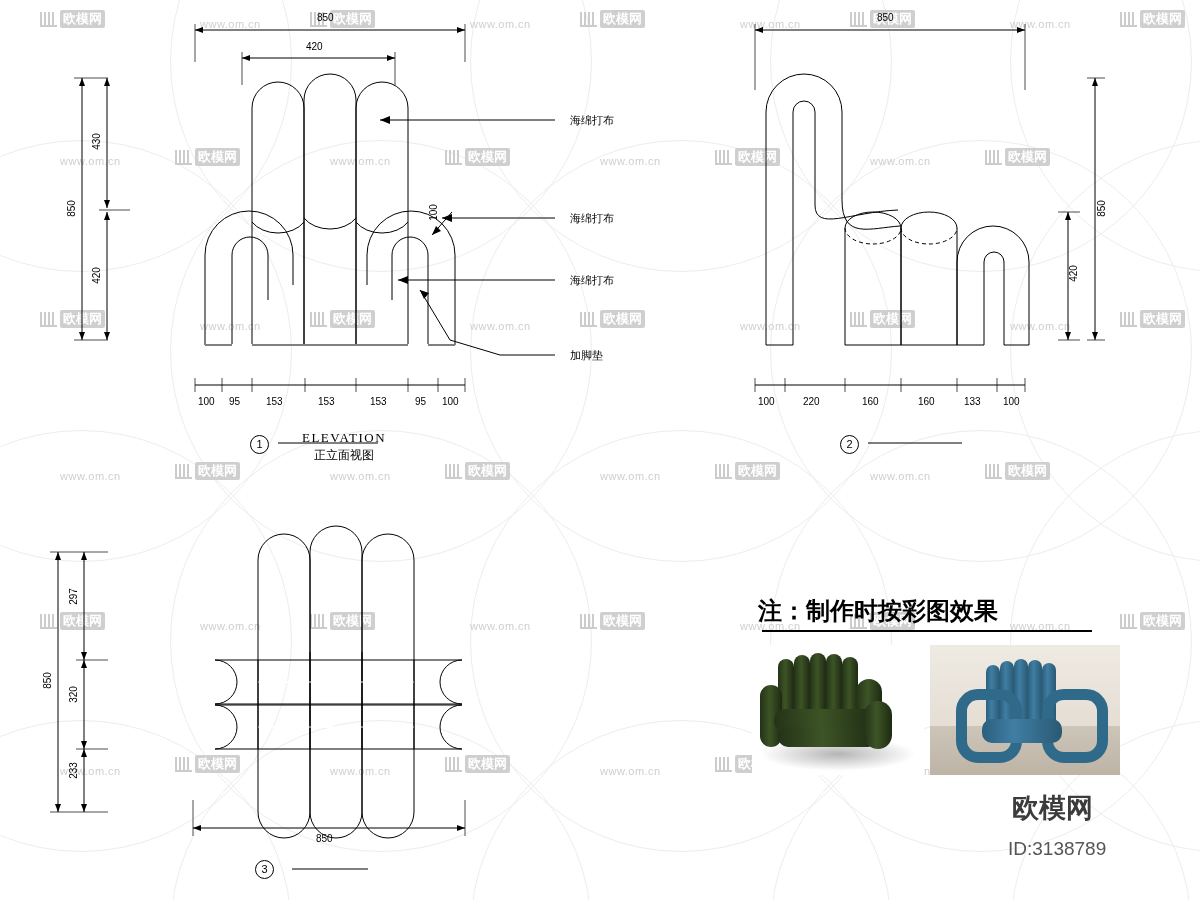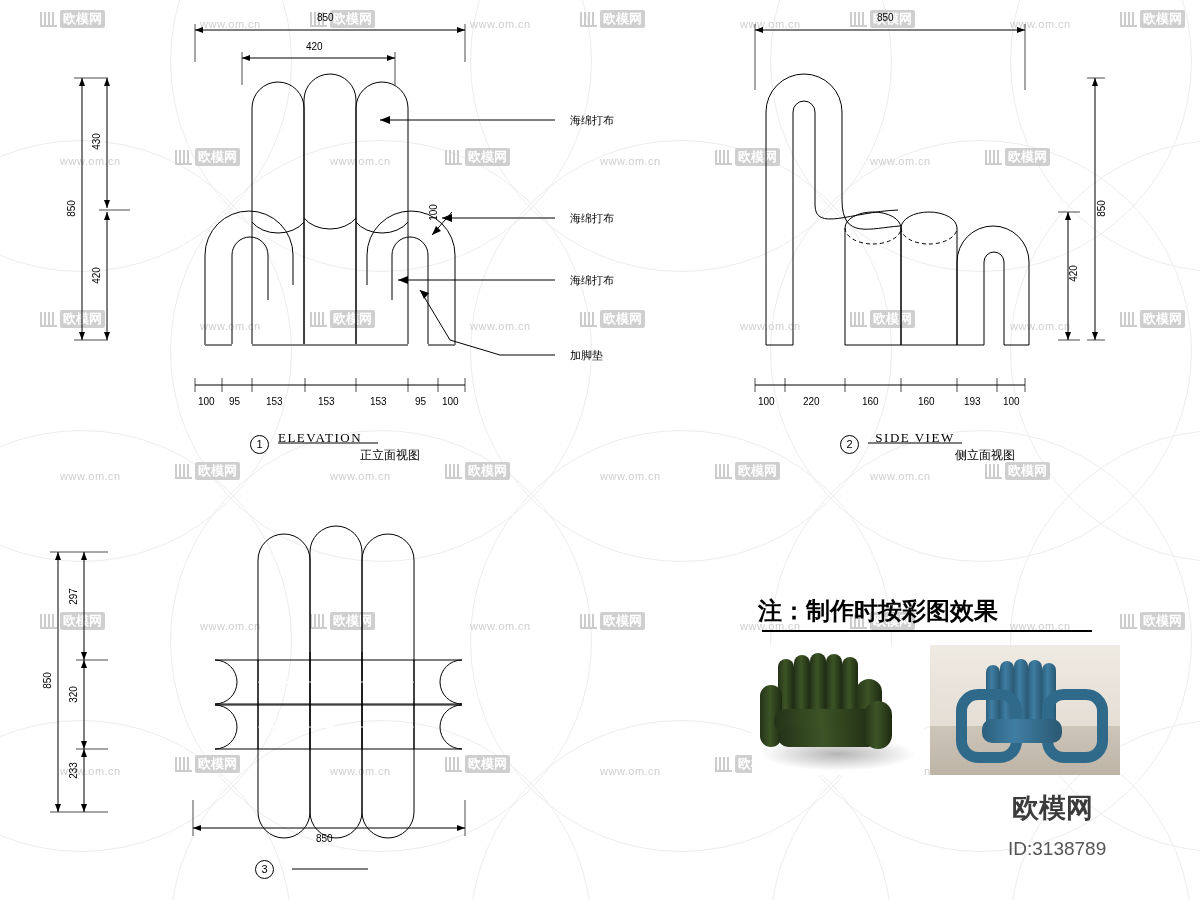--- a/index.html
+++ b/index.html
@@ -100,21 +100,20 @@
     font-size: 13px;
     letter-spacing: 1.5px;
     color: #000;
     font-family: "Liberation Serif", serif;
   }
   .title-block .cn {
     font-size: 12px;
     color: #000;
     font-family: "DejaVu Sans", sans-serif;
     margin-top: 1px;
-    text-align: right;
   }
   .num-circle {
     position: absolute;
     z-index: 12;
     width: 17px; height: 17px;
     border: 1px solid #000;
     border-radius: 50%;
     font-size: 11px;
     line-height: 16px;
     text-align: center;
@@ -540,41 +539,37 @@
   <div class="lbl" style="left:370px;top:396px;">153</div>
   <div class="lbl" style="left:415px;top:396px;">95</div>
   <div class="lbl" style="left:442px;top:396px;">100</div>
 
   <div class="lead-text" style="left:570px;top:113px;">海绵打布</div>
   <div class="lead-text" style="left:570px;top:211px;">海绵打布</div>
   <div class="lead-text" style="left:570px;top:273px;">海绵打布</div>
   <div class="lead-text" style="left:570px;top:348px;">加脚垫</div>
 
   <div class="num-circle" style="left:250px;top:435px;">1</div>
-  <div class="title-block" style="left:220px;top:430px;width:200px;">
+  <div class="title-block" style="left:244px;top:430px;width:200px;">
     <div class="en">ELEVATION</div>
     <div class="cn">正立面视图</div>
   </div>
 
   <div class="lbl" style="left:877px;top:12px;">850</div>
   <div class="lbl rot" style="left:1086px;top:203px;width:30px;text-align:center;">850</div>
   <div class="lbl rot" style="left:1058px;top:268px;width:30px;text-align:center;">420</div>
 
   <div class="lbl" style="left:758px;top:396px;">100</div>
   <div class="lbl" style="left:803px;top:396px;">220</div>
   <div class="lbl" style="left:862px;top:396px;">160</div>
   <div class="lbl" style="left:918px;top:396px;">160</div>
-  <div class="lbl" style="left:964px;top:396px;">193</div>
+  <div class="lbl" style="left:964px;top:396px;">133</div>
   <div class="lbl" style="left:1003px;top:396px;">100</div>
 
   <div class="num-circle" style="left:840px;top:435px;">2</div>
-  <div class="title-block" style="left:815px;top:430px;width:200px;">
-    <div class="en">SIDE VIEW</div>
-    <div class="cn">侧立面视图</div>
-  </div>
 
   <div class="lbl rot" style="left:32px;top:675px;width:30px;text-align:center;">850</div>
   <div class="lbl rot" style="left:58px;top:591px;width:30px;text-align:center;">297</div>
   <div class="lbl rot" style="left:58px;top:689px;width:30px;text-align:center;">320</div>
   <div class="lbl rot" style="left:58px;top:765px;width:30px;text-align:center;">233</div>
   <div class="lbl" style="left:316px;top:833px;">850</div>
 
   <div class="num-circle" style="left:255px;top:860px;">3</div>
 
   <div class="note" style="left:758px;top:595px;">注：制作时按彩图效果</div>

